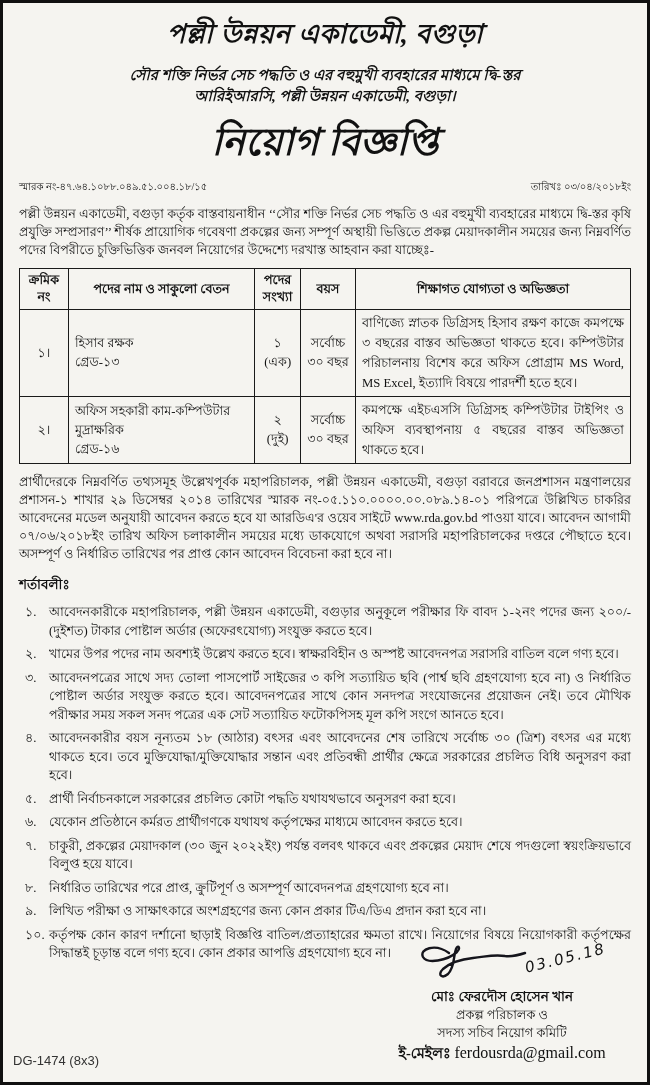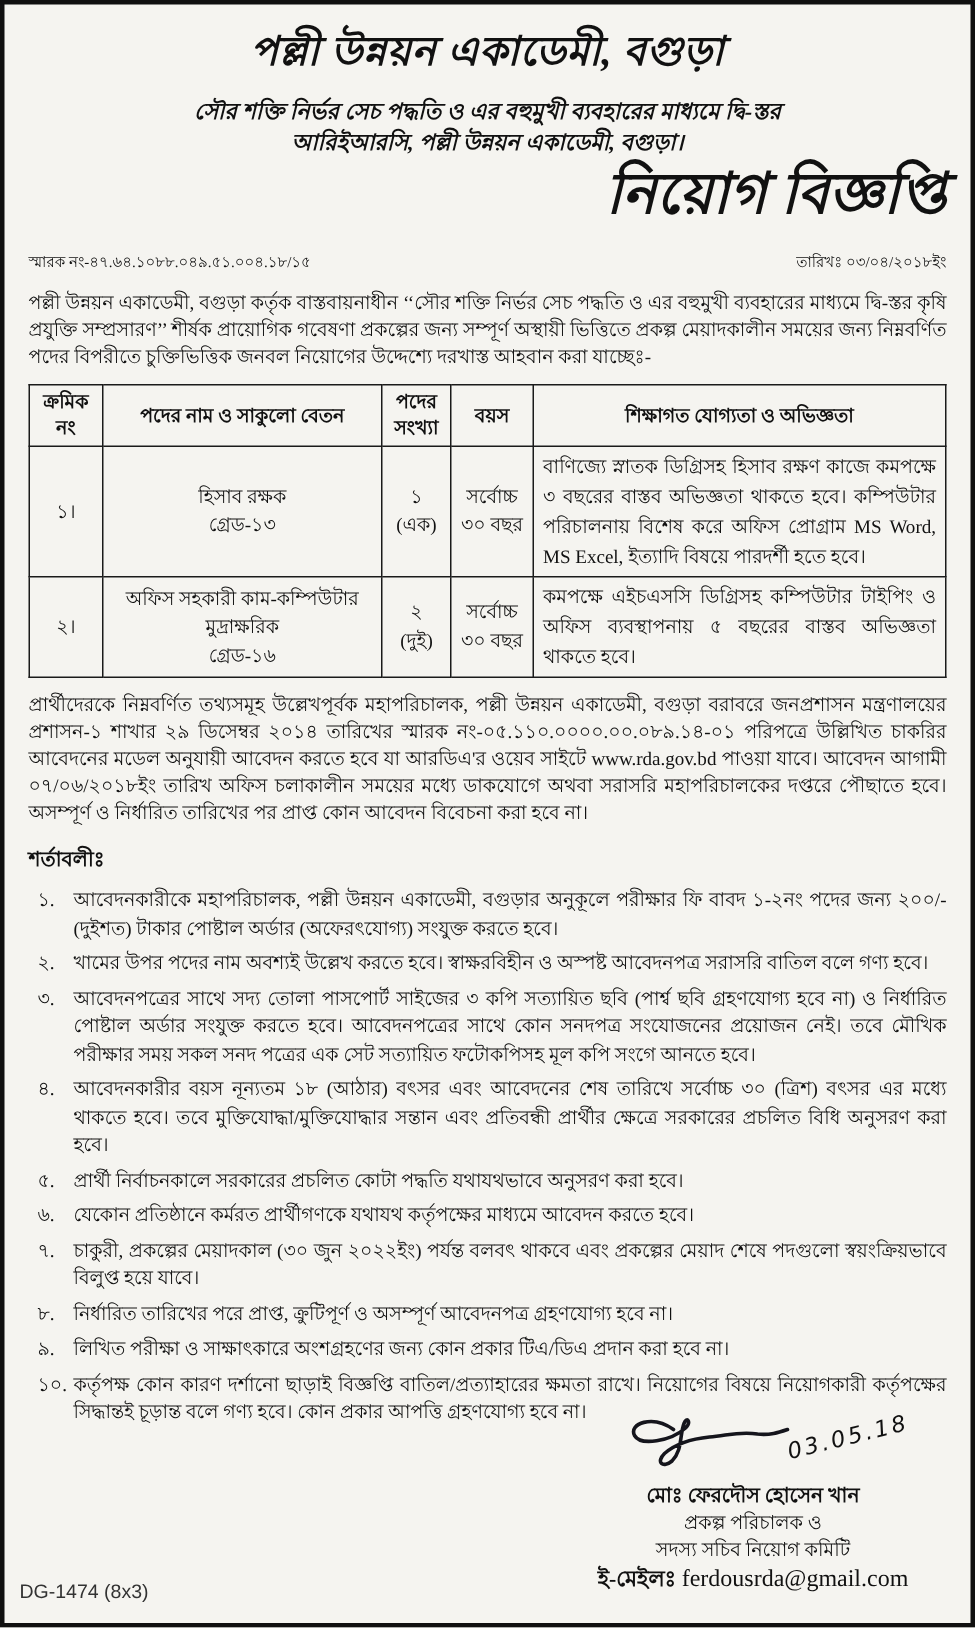--- a/index.html
+++ b/index.html
@@ -12,36 +12,36 @@
     background: #f5f4f0;
     border: 3px solid #101010;
     padding: 10px 16px 8px 16px;
     overflow: hidden;
   }
   
   .header { text-align: center; font-style: italic; }
   .org-name { font-size: 27px; font-weight: bold; letter-spacing: 0.5px; }
   .project-line { font-size: 15px; font-weight: bold; line-height: 21px; }
   .project-block { margin-top: 7px; }
-  .notice-title { font-size: 38px; font-weight: bold; line-height: 46px; text-align: right; }
+  .notice-title { font-size: 38px; font-weight: bold; margin-top: 12px; line-height: 46px; }
   
   .memo-row { display:flex; justify-content: space-between; margin-top: 14px; font-size: 10px; }
   
   .para { font-size: 12.7px; line-height: 18px; text-align: justify; margin-top: 9px; }
   
   table.posts { width: 100%; border-collapse: collapse; margin-top: 9px; font-size: 12.7px; }
   table.posts th, table.posts td { border: 1.4px solid #1a1a1a; padding: 3px 6px; vertical-align: middle; }
   table.posts th { font-weight: bold; text-align: center; line-height: 17px; }
   .col-sl  { width: 8%; }
   .col-post{ width: 30.5%; }
   .col-cnt { width: 7.5%; }
   .col-age { width: 9%; }
   .col-qual{ width: 45%; }
   td.c { text-align: center; line-height: 19px; }
-  td.post-cell { text-align: center; line-height: 19px; padding-left: 10px; }
+  td.post-cell { text-align: left; line-height: 19px; padding-left: 10px; }
   td.qual-cell { text-align: justify; line-height: 20px; }
   
   .cond-heading { font-size: 13.5px; font-weight: bold; margin-top: 11px; }
   .cond-list { margin-top: 6px; }
   .cond-item { display: flex; margin-top: 5px; font-size: 12.7px; line-height: 18.5px; }
   .cond-no { flex: 0 0 30px; padding-left: 6px; }
   .cond-text { flex: 1; text-align: justify; }
   
   .sign-block { position: absolute; right: 30px; bottom: 18px; text-align: center; width: 230px; }
   .sign-art { position: relative; height: 52px; }

